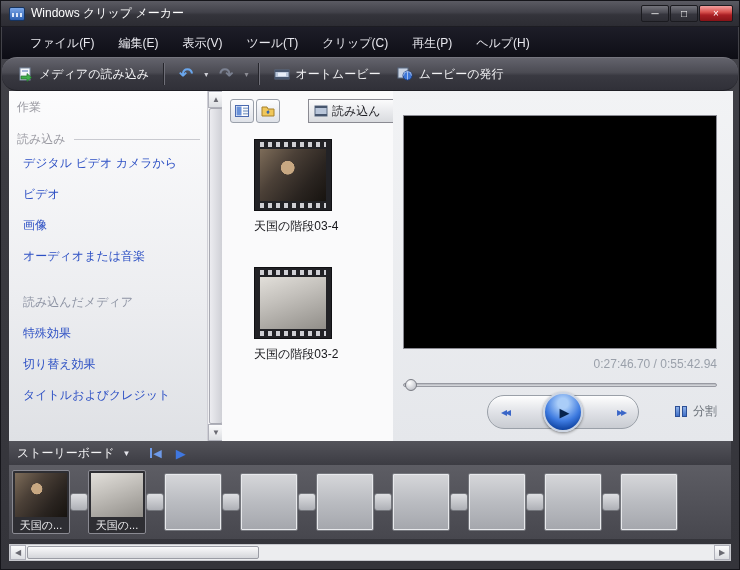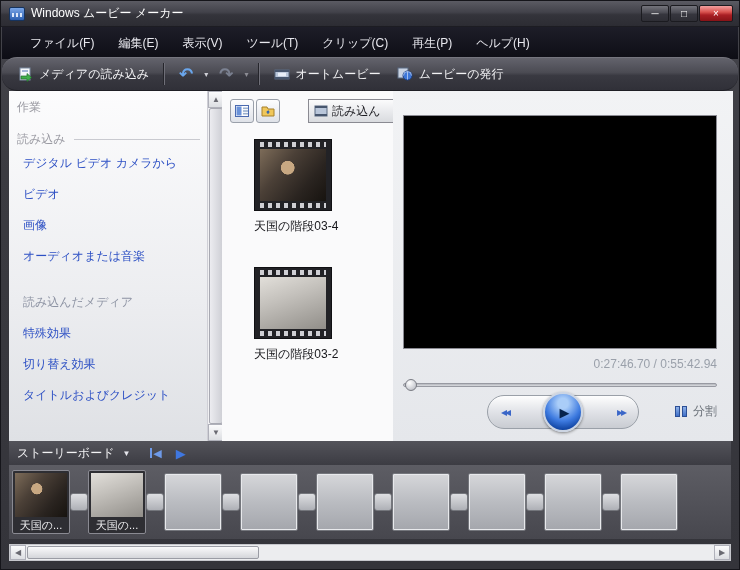--- a/index.html
+++ b/index.html
@@ -154,21 +154,21 @@
   .h-thumb { position:absolute; left:17px; top:1px; width:232px; height:13px; border-radius:2px;
     background:linear-gradient(180deg,#fafafb,#d4d6da); border:1px solid #9a9ca4; }
 </style>
 </head>
 <body>
 
 <div id="window">
 
   <div class="titlebar">
     <span class="app-icon"></span>
-    <span>Windows ムービー メーカー</span>
+    <span>Windows クリップ メーカー</span>
     <span class="win-buttons">
       <span class="win-btn">─</span>
       <span class="win-btn">□</span>
       <span class="win-btn close">×</span>
     </span>
   </div>
 
   <div class="menubar">
     <span class="menu-item">ファイル(F)</span>
     <span class="menu-item">編集(E)</span>

